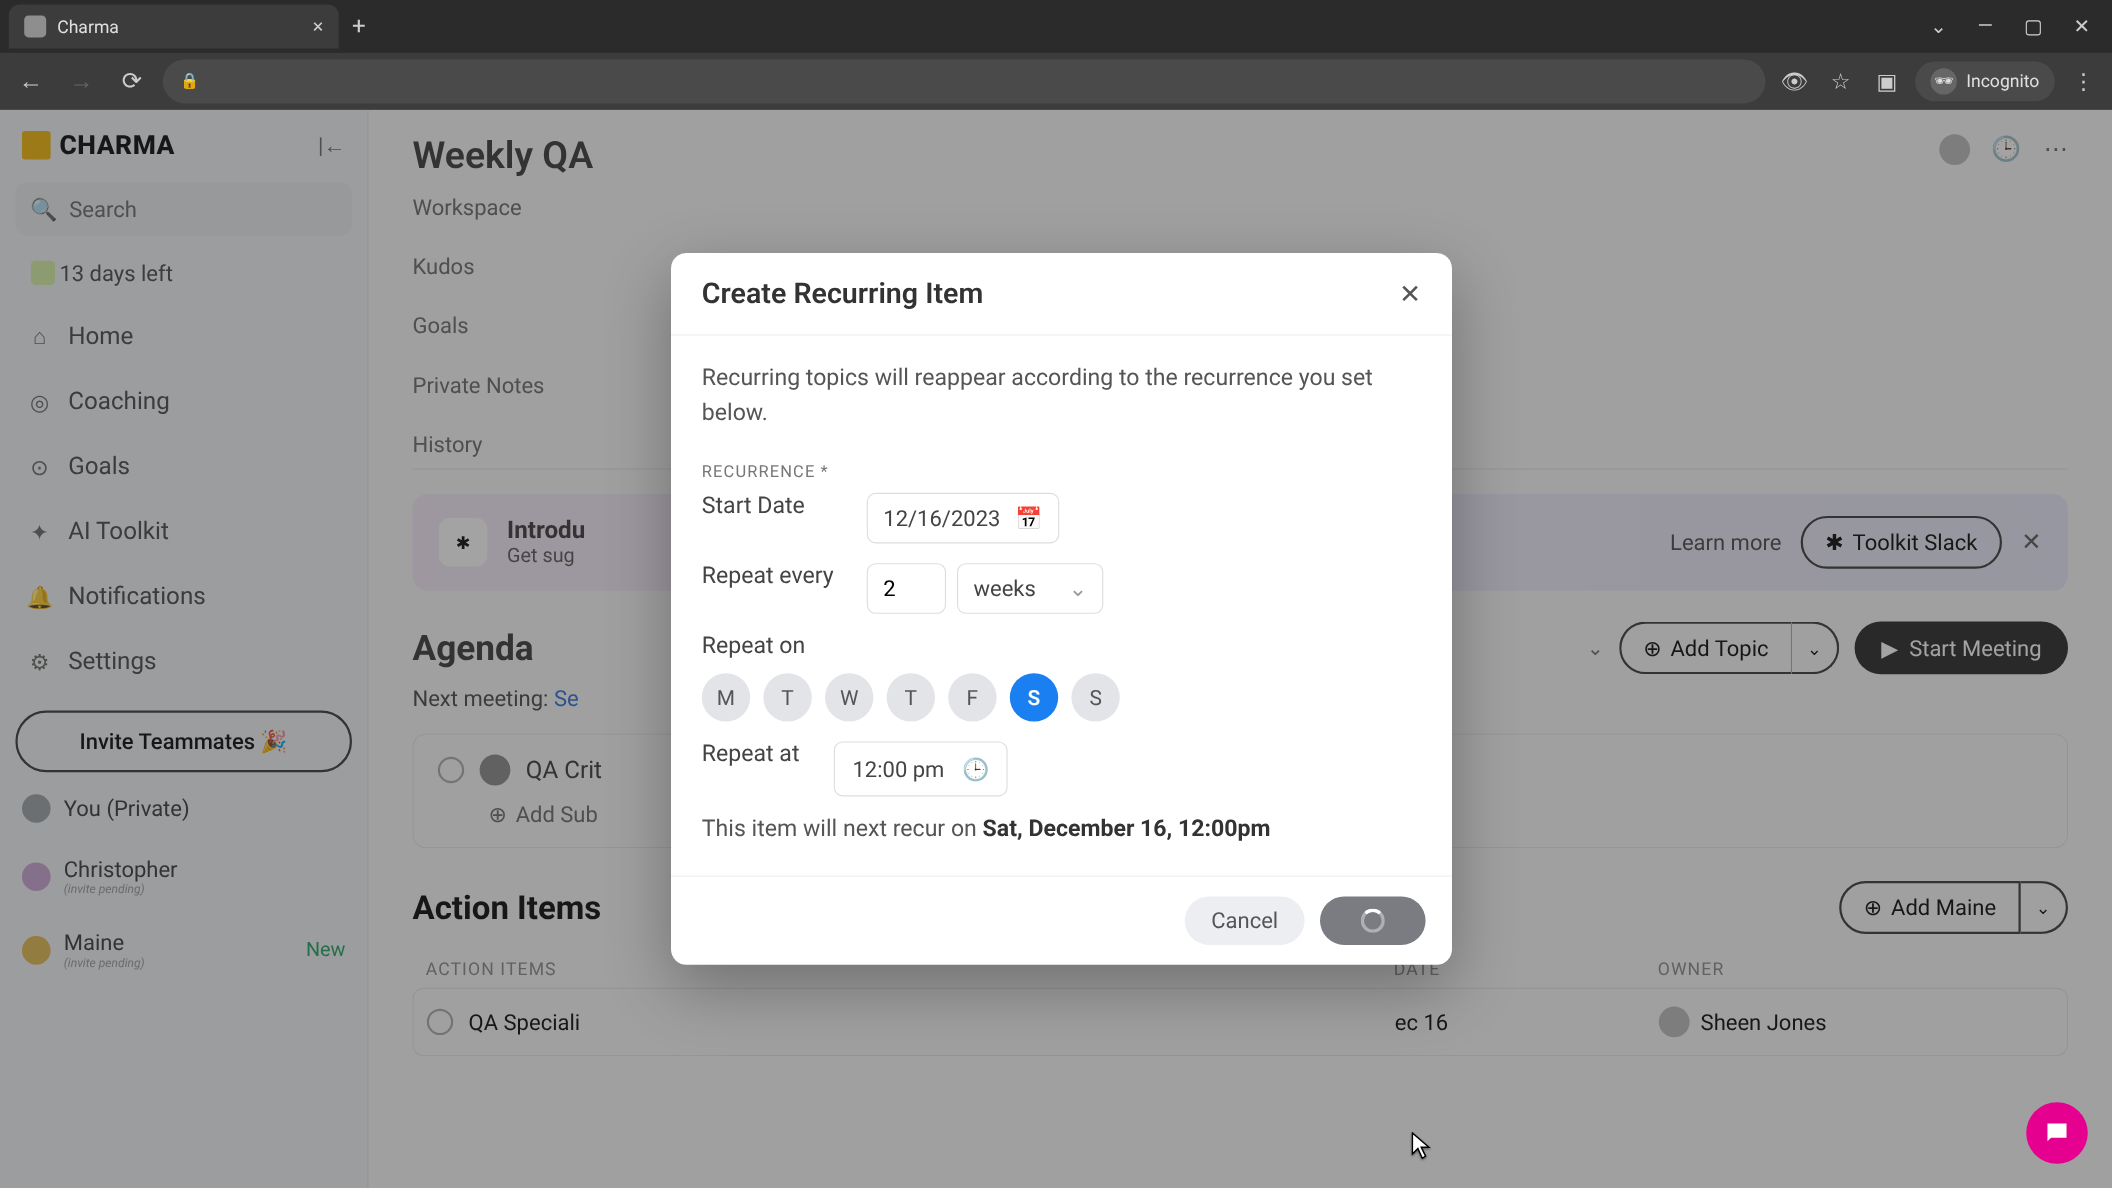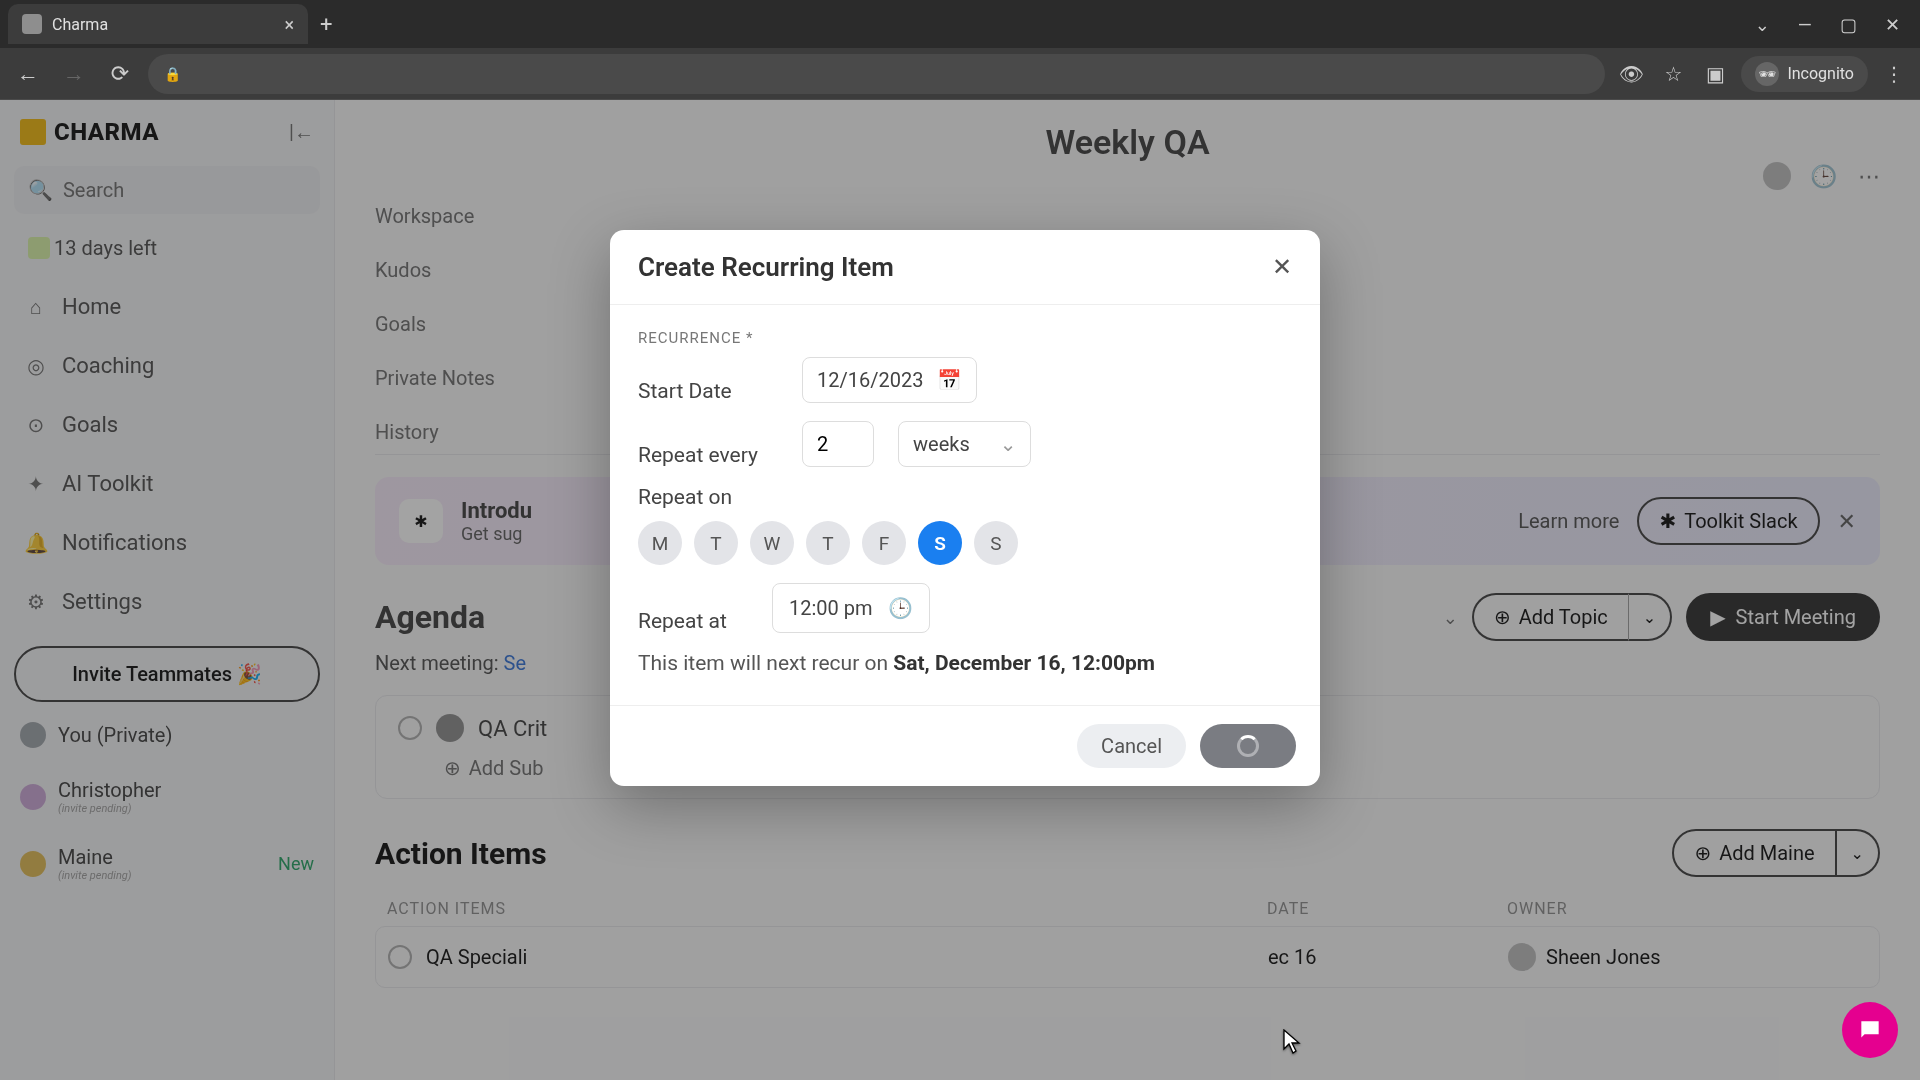--- a/index.html
+++ b/index.html
@@ -41,21 +41,21 @@
 .ws-label { font-size: 16px; color: #888; padding: 14px 6px 6px; }
 .ws-person { display: flex; align-items: center; gap: 12px; padding: 10px 6px; }
 .ws-person .av { width: 26px; height: 26px; border-radius: 50%; }
 .ws-person .nm { font-size: 20px; color: #333; }
 .ws-person .sub { font-size: 11px; color: #999; font-style: italic; }
 .ws-person .new-badge { margin-left: auto; color: #1a9e5c; font-size: 18px; }
 
 
 .main { flex: 1; padding: 22px 40px; height: 100%; overflow: hidden; }
 .layout { display: flex; height: 100%; }
-.title-row { display: flex; align-items: center; margin-bottom: 14px; flex-direction: column; }
+.title-row { display: flex; align-items: flex-start; margin-bottom: 14px; }
 .title-row h1 { font-size: 34px; font-weight: 600; color: #333; }
 .title-right { margin-left: auto; display: flex; align-items: center; gap: 20px; }
 .avatar-sm { width: 28px; height: 28px; border-radius: 50%; background: #bbb; }
 .tabs-row { display: flex; gap: 30px; font-size: 20px; color: #666; border-bottom: 1px solid #e6e6e9; padding-bottom: 10px; margin-bottom: 22px; flex-direction: column; }
 
 .banner { background: linear-gradient(90deg,#f6e9f9,#e9e9fb); border-radius: 14px; padding: 20px 24px; display: flex; align-items: center; gap: 18px; margin-bottom: 28px; }
 .banner .slack-icn { width: 44px; height: 44px; border-radius: 10px; background: #fff; display:flex;align-items:center;justify-content:center; }
 .banner .txt h3 { font-size: 22px; font-weight: 700; color: #333; }
 .banner .txt p { font-size: 18px; color: #555; }
 .banner .spacer { flex: 1; }
@@ -98,21 +98,21 @@
 .ai-row .av { width:28px;height:28px;border-radius:50%;background:#bbb;}
 
 
 .modal { position: absolute; z-index: 10; left: 610px; top: 130px; width: 710px; background: #fff; border-radius: 14px; box-shadow: 0 20px 60px rgba(0,0,0,0.3); overflow:hidden;}
 .modal-head { display:flex; align-items:center; padding: 22px 28px; border-bottom: 1px solid #eee;}
 .modal-head h3 { font-size: 26px; font-weight: 600; color:#333;}
 .modal-head .x { margin-left:auto; font-size: 24px; color:#555; cursor:pointer;}
 .modal-body { padding: 24px 28px 10px; color:#444;}
 .modal-body .desc { font-size: 21px; line-height: 1.5; margin-bottom: 28px; color:#555;}
 .field-label { font-size: 15px; letter-spacing: 1px; color:#777; margin-bottom: 10px;}
-.form-row { display:flex; align-items:flex-end; gap: 24px; margin-bottom: 18px; font-size: 21px; color:#444;}
+.form-row { display:flex; align-items:flex-start; gap: 10px; margin-bottom: 18px; font-size: 21px; color:#444;}
 .form-row .lbl { min-width: 140px;}
 .date-input { border:1px solid #ddd; border-radius:8px; padding: 10px 14px; display:flex;align-items:center;gap:14px; font-size:20px;}
 .num-input { border:1px solid #ddd; border-radius:8px; padding: 10px 14px; width: 72px; font-size:20px; }
 .sel-input { border:1px solid #ddd; border-radius:8px; padding: 10px 14px; display:flex;align-items:center;gap:30px; font-size:20px;}
 .day-row { display:flex; gap:12px; }
 .day { width:44px;height:44px;border-radius:50%;background:#e3e4e8;display:flex;align-items:center;justify-content:center;font-size:19px;color:#555;cursor:pointer;}
 .day.sel { background:#1a7ff0; color:#fff; font-weight:600;}
 .time-input { border:1px solid #ddd; border-radius:8px; padding: 12px 16px; display:flex;align-items:center;gap:16px;font-size:20px;}
 .recur-summary { font-size: 21px; color:#555; margin: 16px 0 20px;}
 .recur-summary b { color:#333; font-weight:700;}
@@ -331,20 +331,21 @@
   </div>
 
   <div class="dim-overlay"></div>
 
   <div class="modal">
     <div class="modal-head">
       <h3>Create Recurring Item</h3>
       <span class="x">✕</span>
     </div>
     <div class="modal-body">
+      <p class="desc">Recurring topics will reappear according to the recurrence you set below.</p>
       <div class="field-label">RECURRENCE *</div>
       <div class="form-row">
         <span class="lbl">Start Date</span>
         <div class="date-input">
           <span>12/16/2023</span>
           <span style="color:#777">📅</span>
         </div>
       </div>
       <div class="form-row">
         <span class="lbl">Repeat every</span>

